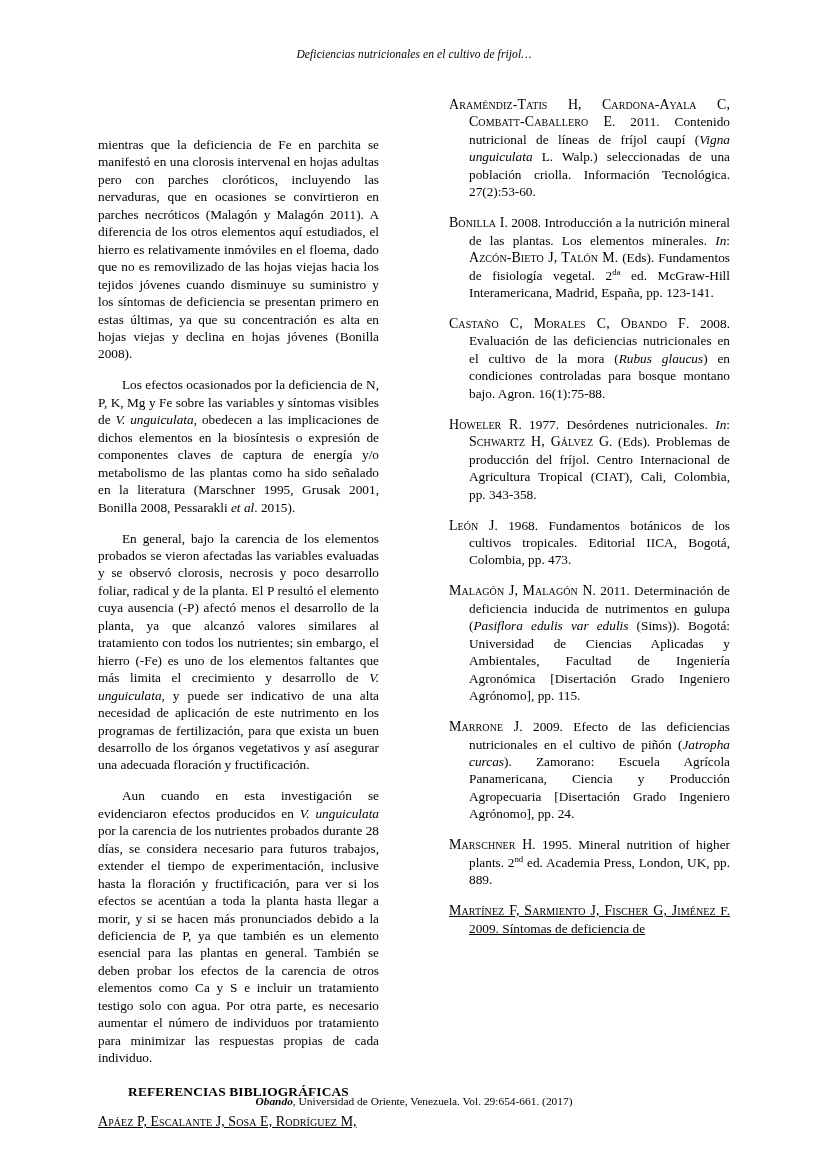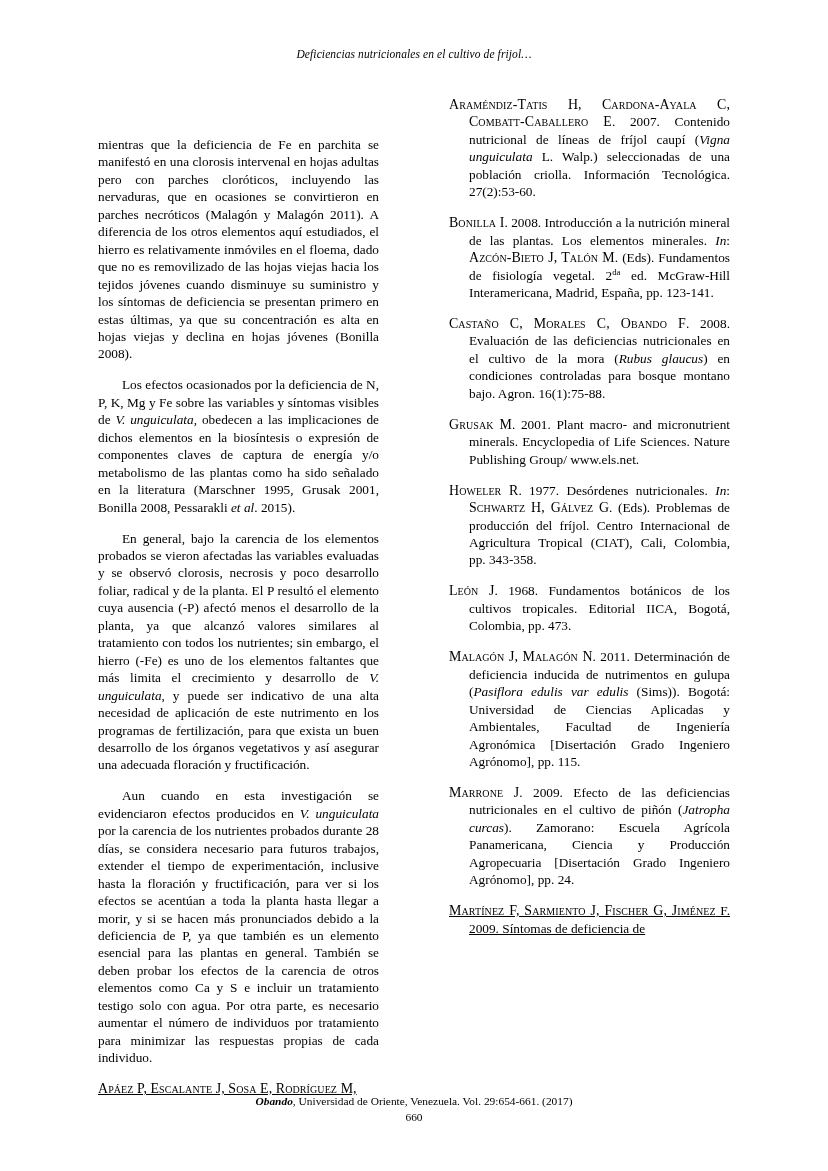--- a/index.html
+++ b/index.html
@@ -122,39 +122,39 @@
 
   <div class="columns">
 
     <div class="col col-left">
       <div>
           <p class="body-par no-indent"><span>mientras que la deficiencia de Fe en parchita se manifestó en una clorosis intervenal en hojas adultas pero con parches cloróticos, incluyendo las nervaduras, que en ocasiones se convirtieron en parches necróticos (Malagón y Malagón 2011). A diferencia de los otros elementos aquí estudiados, el hierro es relativamente inmóviles en el floema, dado que no es removilizado de las hojas viejas hacia los tejidos jóvenes cuando disminuye su suministro y los síntomas de deficiencia se presentan primero en estas últimas, ya que su concentración es alta en hojas viejas y declina en hojas jóvenes (Bonilla 2008).</span></p>
           <p class="body-par"><span>Los efectos ocasionados por la deficiencia de N, P, K, Mg y Fe sobre las variables y síntomas visibles de </span><span class="it">V. unguiculata</span><span>, obedecen a las implicaciones de dichos elementos en la biosíntesis o expresión de componentes claves de captura de energía y/o metabolismo de las plantas como ha sido señalado en la literatura (Marschner 1995, Grusak 2001, Bonilla 2008, Pessarakli </span><span class="it">et al</span><span>. 2015).</span></p>
           <p class="body-par"><span>En general, bajo la carencia de los elementos probados se vieron afectadas las variables evaluadas y se observó clorosis, necrosis y poco desarrollo foliar, radical y de la planta. El P resultó el elemento cuya ausencia (-P) afectó menos el desarrollo de la planta, ya que alcanzó valores similares al tratamiento con todos los nutrientes; sin embargo, el hierro (-Fe) es uno de los elementos faltantes que más limita el crecimiento y desarrollo de </span><span class="it">V. unguiculata</span><span>, y puede ser indicativo de una alta necesidad de aplicación de este nutrimento en los programas de fertilización, para que exista un buen desarrollo de los órganos vegetativos y así asegurar una adecuada floración y fructificación.</span></p>
           <p class="body-par"><span>Aun cuando en esta investigación se evidenciaron efectos producidos en </span><span class="it">V. unguiculata</span><span> por la carencia de los nutrientes probados durante 28 días, se considera necesario para futuros trabajos, extender el tiempo de experimentación, inclusive hasta la floración y fructificación, para ver si los efectos se acentúan a toda la planta hasta llegar a morir, y si se hacen más pronunciados debido a la deficiencia de P, ya que también es un elemento esencial para las plantas en general. También se deben probar los efectos de la carencia de otros elementos como Ca y S e incluir un tratamiento testigo solo con agua. Por otra parte, es necesario aumentar el número de individuos por tratamiento para minimizar las respuestas propias de cada individuo.</span></p>
         </div>
+      <h2 class="section-title">REFERENCIAS BIBLIOGRÁFICAS</h2>
       <div>
           <p class="ref"><span class="sc">Apáez P, Escalante J, Sosa E, Rodríguez M,</span></p>
         </div>
     </div>
 
     <div class="col col-right">
       <div>
-          <p class="ref"><span class="sc">Araméndiz-Tatis H, Cardona-Ayala C, Combatt-Caballero E</span><span>. 2007. Contenido nutricional de líneas de fríjol caupí (</span><span class="it">Vigna unguiculata</span><span> L. Walp.) seleccionadas de una población criolla. Información Tecnológica. 27(2):53-60.</span></p>
+          <p class="ref"><span class="sc">Araméndiz-Tatis H, Cardona-Ayala C, Combatt-Caballero E</span><span>. 2011. Contenido nutricional de líneas de fríjol caupí (</span><span class="it">Vigna unguiculata</span><span> L. Walp.) seleccionadas de una población criolla. Información Tecnológica. 27(2):53-60.</span></p>
           <p class="ref"><span class="sc">Bonilla I</span><span>. 2008. Introducción a la nutrición mineral de las plantas. Los elementos minerales. </span><span class="it">In</span><span>: </span><span class="sc">Azcón-Bieto J, Talón M</span><span>. (Eds). Fundamentos de fisiología vegetal. 2</span><sup>da</sup><span> ed. McGraw-Hill Interamericana, Madrid, España, pp. 123-141.</span></p>
           <p class="ref"><span class="sc">Castaño C, Morales C, Obando F</span><span>. 2008. Evaluación de las deficiencias nutricionales en el cultivo de la mora (</span><span class="it">Rubus glaucus</span><span>) en condiciones controladas para bosque montano bajo. Agron. 16(1):75-88.</span></p>
-          <p class="ref"><span class="sc">Grusak M</span><span>. 2001. Plant macro- and micronutrient minerals. Encyclopedia of Life Sciences. Nature Publishing Group/ www.els.net.</span></p>
           <p class="ref"><span class="sc">Howeler R</span><span>. 1977. Desórdenes nutricionales. </span><span class="it">In</span><span>: </span><span class="sc">Schwartz H, Gálvez G</span><span>. (Eds). Problemas de producción del fríjol. Centro Internacional de Agricultura Tropical (CIAT), Cali, Colombia, pp. 343-358.</span></p>
           <p class="ref"><span class="sc">León J</span><span>. 1968. Fundamentos botánicos de los cultivos tropicales. Editorial IICA, Bogotá, Colombia, pp. 473.</span></p>
           <p class="ref"><span class="sc">Malagón J, Malagón N</span><span>. 2011. Determinación de deficiencia inducida de nutrimentos en gulupa (</span><span class="it">Pasiflora edulis var edulis</span><span> (Sims)). Bogotá: Universidad de Ciencias Aplicadas y Ambientales, Facultad de Ingeniería Agronómica [Disertación Grado Ingeniero Agrónomo], pp. 115.</span></p>
           <p class="ref"><span class="sc">Marrone J</span><span>. 2009. Efecto de las deficiencias nutricionales en el cultivo de piñón (</span><span class="it">Jatropha curcas</span><span>). Zamorano: Escuela Agrícola Panamericana, Ciencia y Producción Agropecuaria [Disertación Grado Ingeniero Agrónomo], pp. 24.</span></p>
+          <p class="ref"><span class="sc">Marschner H</span><span>. 1995. Mineral nutrition of higher plants. 2</span><sup>nd</sup><span> ed. Academia Press, London, UK, pp. 889.</span></p>
           <p class="ref"><span class="sc">Martínez F, Sarmiento J, Fischer G, Jiménez</span><span> F. 2009. Síntomas de deficiencia de</span></p>
         </div>
     </div>
 
   </div>
 
   <div class="footer">
     <span class="jname">Obando</span><span>, Universidad de Oriente, Venezuela. Vol. 29:654-661. (2017)</span>
   </div>
-  <div class="folio">660</div>
 
 </div>
 
 </body></html>

